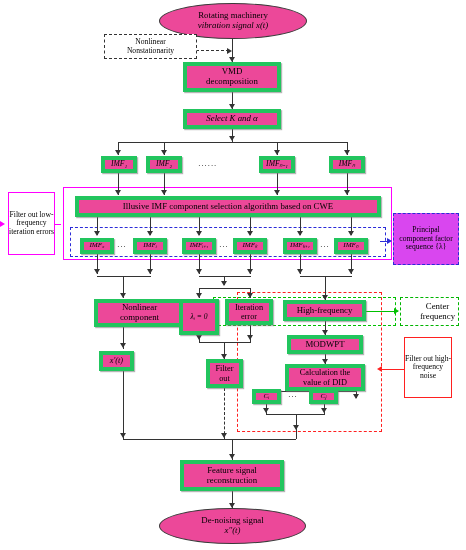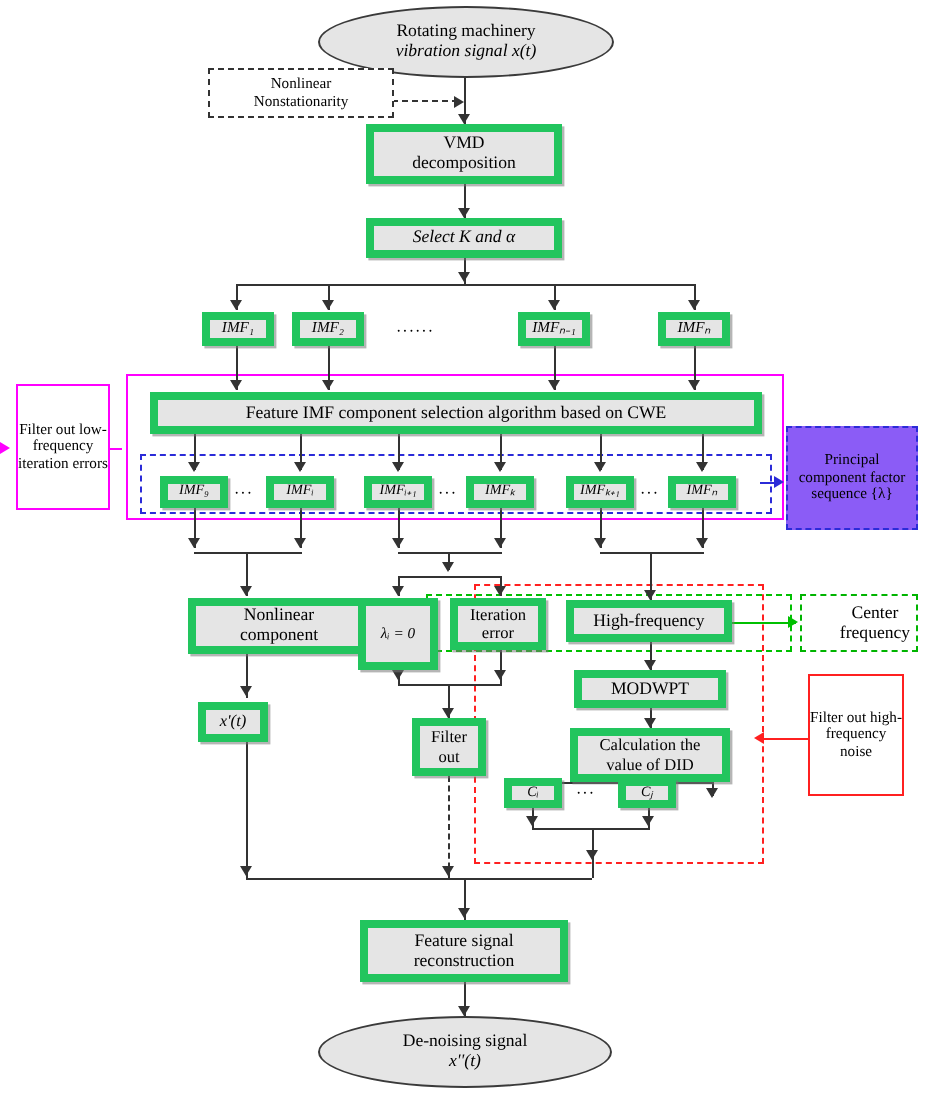--- a/index.html
+++ b/index.html
@@ -10,36 +10,36 @@
   }
   #stage{position:absolute;left:0;top:0;width:466px;height:550px;}
 
   
   .node{
     position:absolute;
     box-sizing:border-box;
     display:flex;align-items:center;justify-content:center;
     text-align:center;
     line-height:1.12;
-    background:#e5e5e5;
+    background:#ec4899;
     z-index:5;
   }
   .rect{
     border:4px solid #22c55e;
     box-shadow:1.2px 1.2px 0 0 rgba(120,120,120,.55);
   }
   .ell{
     border:1px solid #3a3a3a;
     border-radius:50%;
   }
   .dash{
     border:1.3px dashed #333;
     background:#fff;
   }
-  .dash-blue{border:1.3px dashed #2b2bd8;background:#8b5cf6;}
+  .dash-blue{border:1.3px dashed #2b2bd8;background:#d946ef;}
   .dash-green{border:1.3px dashed #00b400;background:#fff;}
   .solid-red{border:1.3px solid #ff2020;background:#fff;}
   .solid-magenta{border:1.3px solid #ff00ff;background:#fff;}
 
   .f7{font-size:7.1px;}
   .f75{font-size:7.6px;}
   .f8{font-size:8.3px;}
   .f85{font-size:8.8px;}
   .ital{font-style:italic;}
 
@@ -146,21 +146,21 @@
   <div class="ln lnv" style="left:118px;top:173px;height:22px;"></div>
   <div class="ar ar-d" style="left:115px;top:190px;"></div>
   <div class="ln lnv" style="left:164px;top:173px;height:22px;"></div>
   <div class="ar ar-d" style="left:161px;top:190px;"></div>
   <div class="ln lnv" style="left:277px;top:173px;height:22px;"></div>
   <div class="ar ar-d" style="left:274px;top:190px;"></div>
   <div class="ln lnv" style="left:347px;top:173px;height:22px;"></div>
   <div class="ar ar-d" style="left:344px;top:190px;"></div>
 
   <div class="node rect f85" style="left:75px;top:196px;width:306px;height:21px;">
-    <span>Feature IMF component selection algorithm based on CWE</span>
+    <span>Illusive IMF component selection algorithm based on CWE</span>
   </div>
 
   <div class="ln lnv" style="left:97px;top:217px;height:18px;"></div>
   <div class="ar ar-d" style="left:94px;top:231px;"></div>
   <div class="ln lnv" style="left:150px;top:217px;height:18px;"></div>
   <div class="ar ar-d" style="left:147px;top:231px;"></div>
   <div class="ln lnv" style="left:199px;top:217px;height:18px;"></div>
   <div class="ar ar-d" style="left:196px;top:231px;"></div>
   <div class="ln lnv" style="left:250px;top:217px;height:18px;"></div>
   <div class="ar ar-d" style="left:247px;top:231px;"></div>

